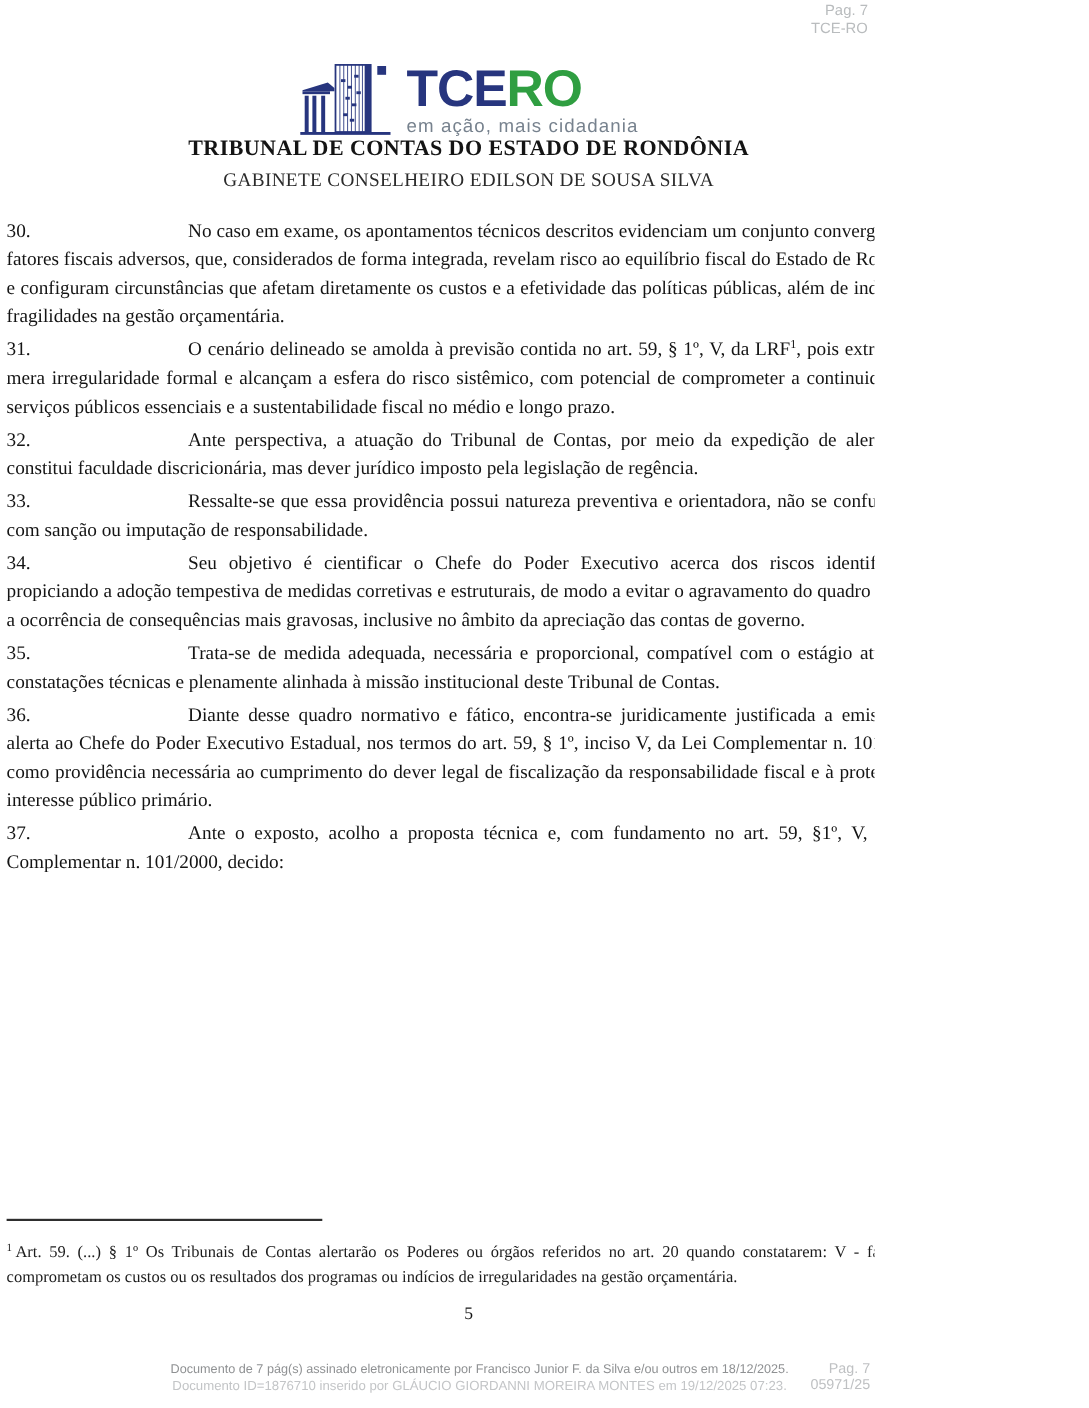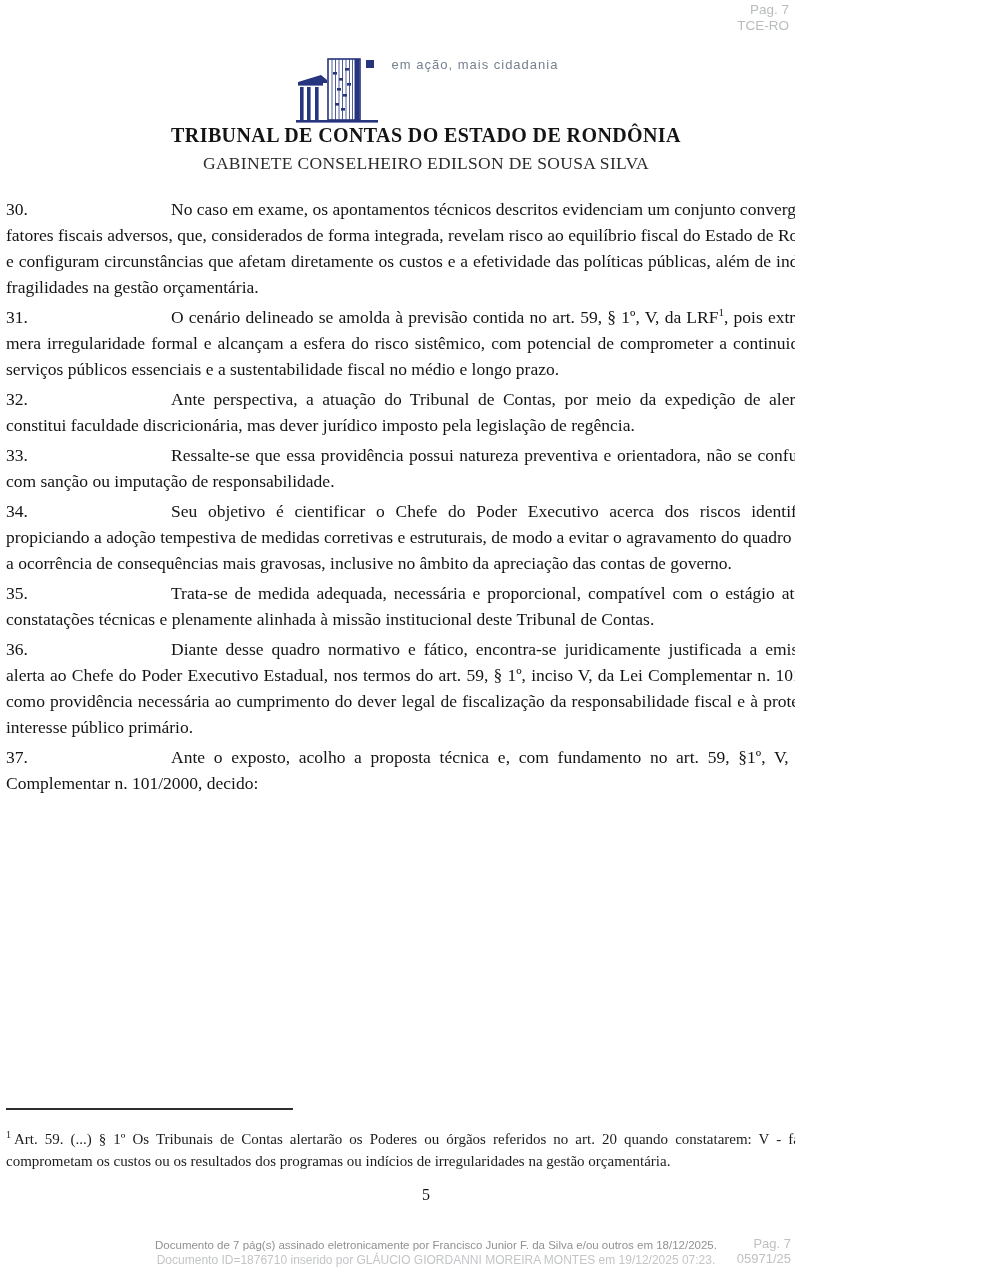--- a/index.html
+++ b/index.html
@@ -23,21 +23,21 @@
   .logo svg { display:block; }
   .logo-text { display:flex; flex-direction:column; }
   .logo-word {
     font-family:"Liberation Sans","DejaVu Sans",sans-serif;
     font-weight:700; font-size:47px; line-height:48px; letter-spacing:-1px;
   }
   .logo-word .tce { color:var(--primary,#27357e); }
   .logo-word .ro  { color:var(--secondary,#2f9e41); }
   .logo-tagline {
     font-family:"Liberation Sans","DejaVu Sans",sans-serif;
-    font-size:13px; letter-spacing:1px; color:var(--tagline,#77828e);
+    font-size:17px; letter-spacing:1px; color:var(--tagline,#77828e);
     margin-top:1px;
   }
   
   .doc-title {
     position:absolute; top:124px; left:6px; width:840px; text-align:center;
     font-size:20px; font-weight:700; letter-spacing:.4px;
   }
   .doc-subtitle {
     position:absolute; top:153px; left:6px; width:840px; text-align:center;
     font-size:17.5px; letter-spacing:.3px; color:#2b2b2b;
@@ -106,20 +106,21 @@
           <rect x="47" y="52" width="4" height="2.6"></rect>
         <rect x="72" y="4" width="8" height="8"></rect>
         <polygon points="4,26 27,19 33,24 33,27 4,27"></polygon>
         <rect x="4" y="27" width="25" height="2.6"></rect>
         <rect x="6" y="31" width="3.6" height="33"></rect>
         <rect x="13" y="31" width="3.6" height="33"></rect>
         <rect x="21" y="31" width="3.6" height="33"></rect>
       </svg>
     </span>
     <div class="logo-text">
+      <div class="logo-word"><span class="tce">TCE</span><span class="ro">RO</span></div>
       <div class="logo-tagline">em ação, mais cidadania</div>
     </div>
   </div>
 
   <div class="doc-title">TRIBUNAL DE CONTAS DO ESTADO DE RONDÔNIA</div>
   <div class="doc-subtitle">GABINETE CONSELHEIRO EDILSON DE SOUSA SILVA</div>
 
   <div class="doc-body">
       <p class="para"><span class="pnum">30.</span><span>No caso em exame, os apontamentos técnicos descritos evidenciam um conjunto convergente de fatores fiscais adversos, que, considerados de forma integrada, revelam risco ao equilíbrio fiscal do Estado de Rondônia e configuram circunstâncias que afetam diretamente os custos e a efetividade das políticas públicas, além de indicarem fragilidades na gestão orçamentária.</span></p>
       <p class="para"><span class="pnum">31.</span><span>O cenário delineado se amolda à previsão contida no art. 59, § 1º, V, da LRF</span><sup>1</sup><span>, pois extrapola a mera irregularidade formal e alcançam a esfera do risco sistêmico, com potencial de comprometer a continuidade de serviços públicos essenciais e a sustentabilidade fiscal no médio e longo prazo.</span></p>

